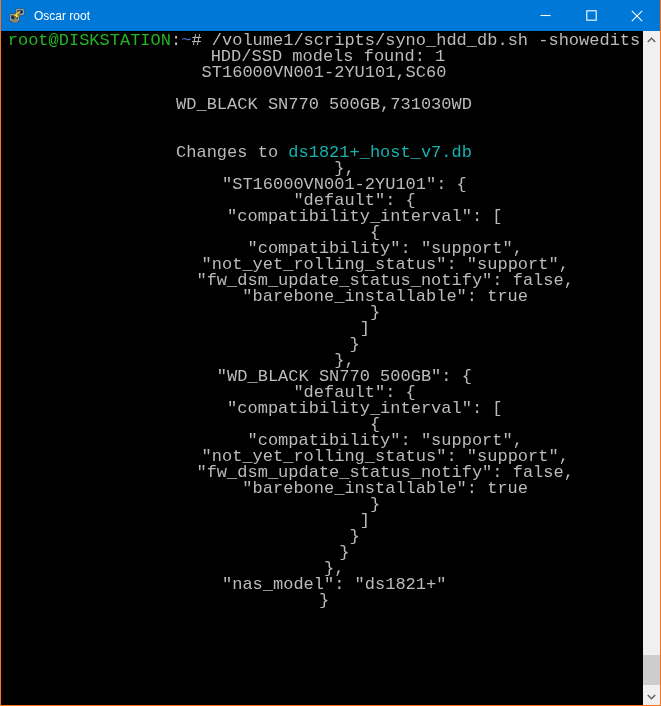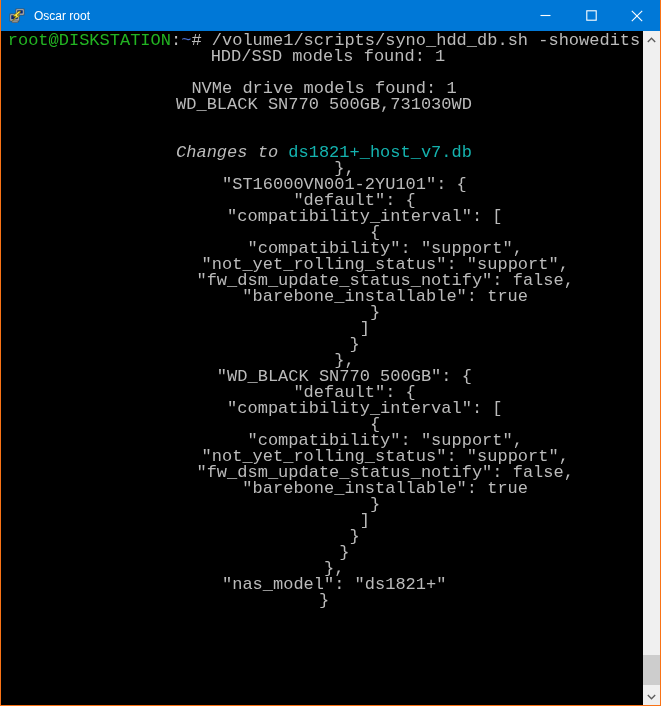--- a/index.html
+++ b/index.html
@@ -124,26 +124,26 @@
       </button>
     </div>
   </div>
 
   <div class="content">
 
     <div class="terminal">
       <div>
           <div class="term-line"><span style="color: rgb(34, 180, 34);">root@DISKSTATION</span><span style="color: rgb(187, 187, 187);">:</span><span style="color: rgb(74, 111, 208);">~</span><span style="color: rgb(187, 187, 187);"># </span><span style="color: rgb(187, 187, 187);">/volume1/scripts/syno_hdd_db.sh -showedits</span></div>
           <div class="term-line"><span style="color: rgb(187, 187, 187); margin-left: 8px;">HDD/SSD models found: 1</span></div>
+          <div class="term-line"><span style="color: rgb(187, 187, 187);">ST16000VN001-2YU101,SC60</span></div>
           <div class="term-line"></div>
-          <div class="term-line"><span style="color: rgb(187, 187, 187);">NVMe drive models found: 1</span></div>
           <div class="term-line"><span style="color: rgb(187, 187, 187);">WD_BLACK SN770 500GB,731030WD</span></div>
           <div class="term-line"></div>
           <div class="term-line"></div>
-          <div class="term-line"><span style="color: rgb(187, 187, 187); font-style: italic;">Changes to </span><span style="color: rgb(20, 178, 174);">ds1821+_host_v7.db</span></div>
+          <div class="term-line"><span style="color: rgb(187, 187, 187);">Changes to </span><span style="color: rgb(20, 178, 174);">ds1821+_host_v7.db</span></div>
           <div class="term-line"><span style="color: rgb(187, 187, 187);">    },</span></div>
           <div class="term-line"><span style="color: rgb(187, 187, 187);">    "ST16000VN001-2YU101": {</span></div>
           <div class="term-line"><span style="color: rgb(187, 187, 187);">      "default": {</span></div>
           <div class="term-line"><span style="color: rgb(187, 187, 187);">        "compatibility_interval": [</span></div>
           <div class="term-line"><span style="color: rgb(187, 187, 187);">          {</span></div>
           <div class="term-line"><span style="color: rgb(187, 187, 187);">            "compatibility": "support",</span></div>
           <div class="term-line"><span style="color: rgb(187, 187, 187);">            "not_yet_rolling_status": "support",</span></div>
           <div class="term-line"><span style="color: rgb(187, 187, 187);">            "fw_dsm_update_status_notify": false,</span></div>
           <div class="term-line"><span style="color: rgb(187, 187, 187);">            "barebone_installable": true</span></div>
           <div class="term-line"><span style="color: rgb(187, 187, 187);">          }</span></div>

